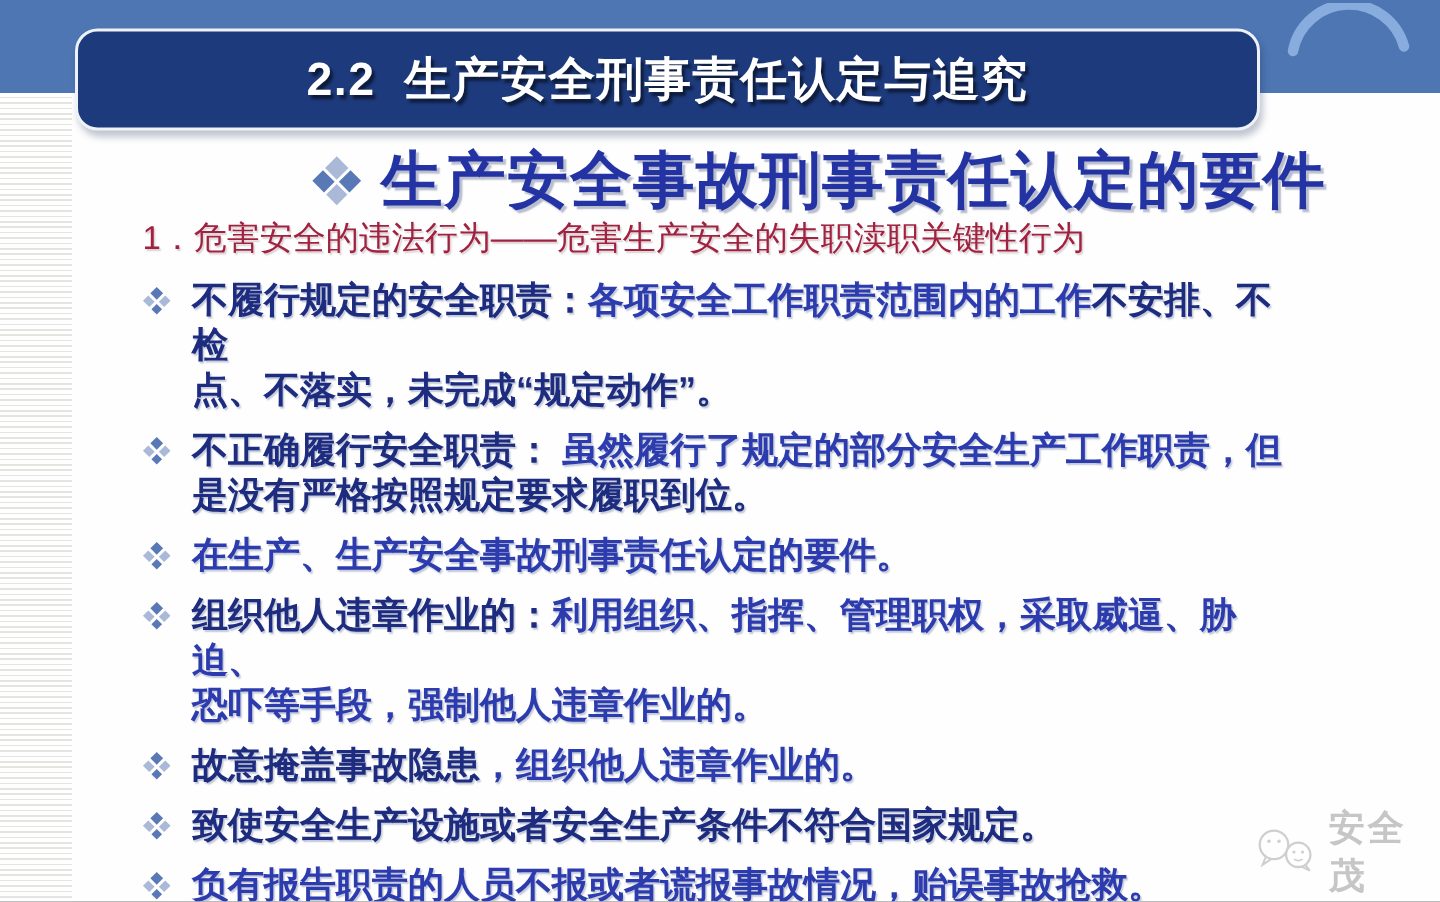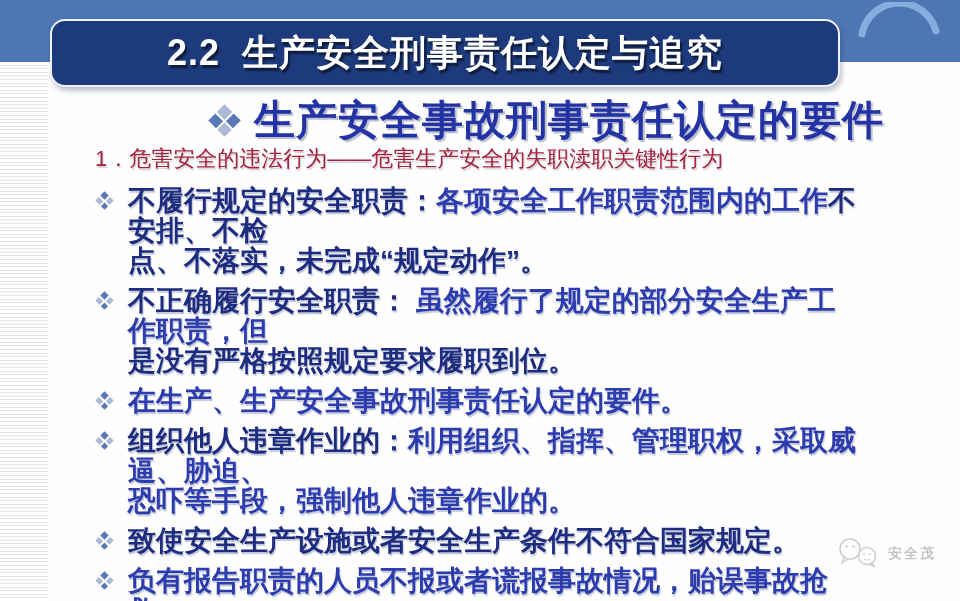--- a/index.html
+++ b/index.html
@@ -18,59 +18,59 @@
   }
   
   .title-bar{
     position:absolute;left:50px;top:19px;width:786px;height:64px;
     background:var(--titleBar);
     border:2px solid #eef2f8;border-radius:15px;
     box-shadow:2px 4px 5px rgba(30,50,90,.28);
     display:flex;align-items:center;justify-content:center;
   }
   .title-text{
-    color:var(--titleText);font-size:36px;font-weight:bold;letter-spacing:1px;
+    color:var(--titleText);font-size:31px;font-weight:bold;letter-spacing:1px;
     white-space:pre;text-shadow:2px 3px 2px rgba(0,0,0,.55);
   }
   
   .content{position:absolute;left:95px;top:98px;width:770px;}
   .main-heading{display:flex;align-items:center;margin-left:118px;height:44px;}
   .main-heading .heading-text{
     font-size:41px;font-weight:bold;color:var(--headingBlue);letter-spacing:1px;
     text-shadow:2px 2px 1px rgba(125,135,165,.55);white-space:pre;text-align:center;
   }
   .sub-heading{
     margin-top:2px;font-size:22px;font-weight:normal;color:var(--red);
     text-shadow:1px 1.5px 1px rgba(170,150,155,.45);white-space:pre;
   }
   .bullet-list{margin-top:12px;width:765px;}
   .item{display:flex;align-items:flex-start;margin-bottom:10px;}
   .item .txt{
-    white-space:pre-wrap;font-size:28px;font-weight:bold;line-height:30px;width:735px;
+    white-space:pre-wrap;font-size:24px;font-weight:bold;line-height:30px;width:735px;
   }
   .seg{color:var(--bodyBlue);text-shadow:1px 1.5px 1px rgba(140,150,180,.5);}
   .seg.strong{color:var(--bodyNavy);}
   
   .dmd{
     display:inline-grid;grid-template-columns:1fr 1fr;grid-template-rows:1fr 1fr;
     gap:2px;transform:rotate(45deg);flex:0 0 auto;
   }
   .dmd i{display:block;}
   .dmd i:nth-child(1),.dmd i:nth-child(4){background:var(--dmdDark);}
   .dmd i:nth-child(2),.dmd i:nth-child(3){background:var(--dmdLight);}
   .dmd.lg{width:23px;height:23px;margin-right:18px;}
   .dmd.lg i:nth-child(1),.dmd.lg i:nth-child(4){background:var(--dmdLight);}
   .dmd.lg i:nth-child(2),.dmd.lg i:nth-child(3){background:var(--dmdDark);}
   .item .dmd{width:13px;height:13px;margin:8px 17px 0 3px;}
   
   .watermark{
     position:absolute;left:836px;top:536px;display:flex;align-items:center;
   }
   .watermark .wm-text{
-    font-size:14px;color:var(--wmGray);letter-spacing:2px;
+    font-size:24px;color:var(--wmGray);letter-spacing:2px;
     text-shadow:0 1px 0 #ffffff;margin-left:6px;font-weight:bold;
   }
 </style>
 </head>
 <body>
 
 <div class="slide">
 
   <div class="top-band"></div>
 
@@ -138,20 +138,29 @@
           <div class="txt"><span class="seg strong">组织他人违章作业的：</span><span class="seg">利用组织、指挥、管理职权，采取威逼、胁迫、
 恐吓等手段，强制他人违章作业的。</span></div>
         </div>
         <div class="item">
           <span class="dmd">
             <i></i>
             <i></i>
             <i></i>
             <i></i>
           </span>
+          <div class="txt"><span class="seg strong">故意掩盖事故隐患</span><span class="seg">，组织他人违章作业的。</span></div>
+        </div>
+        <div class="item">
+          <span class="dmd">
+            <i></i>
+            <i></i>
+            <i></i>
+            <i></i>
+          </span>
           <div class="txt"><span class="seg strong">致使安全生产设施或者安全生产条件不符合国家规定。</span></div>
         </div>
         <div class="item">
           <span class="dmd">
             <i></i>
             <i></i>
             <i></i>
             <i></i>
           </span>
           <div class="txt"><span class="seg">负有报告职责的人员不报或者谎报事故情况，贻误事故抢救。</span></div>

